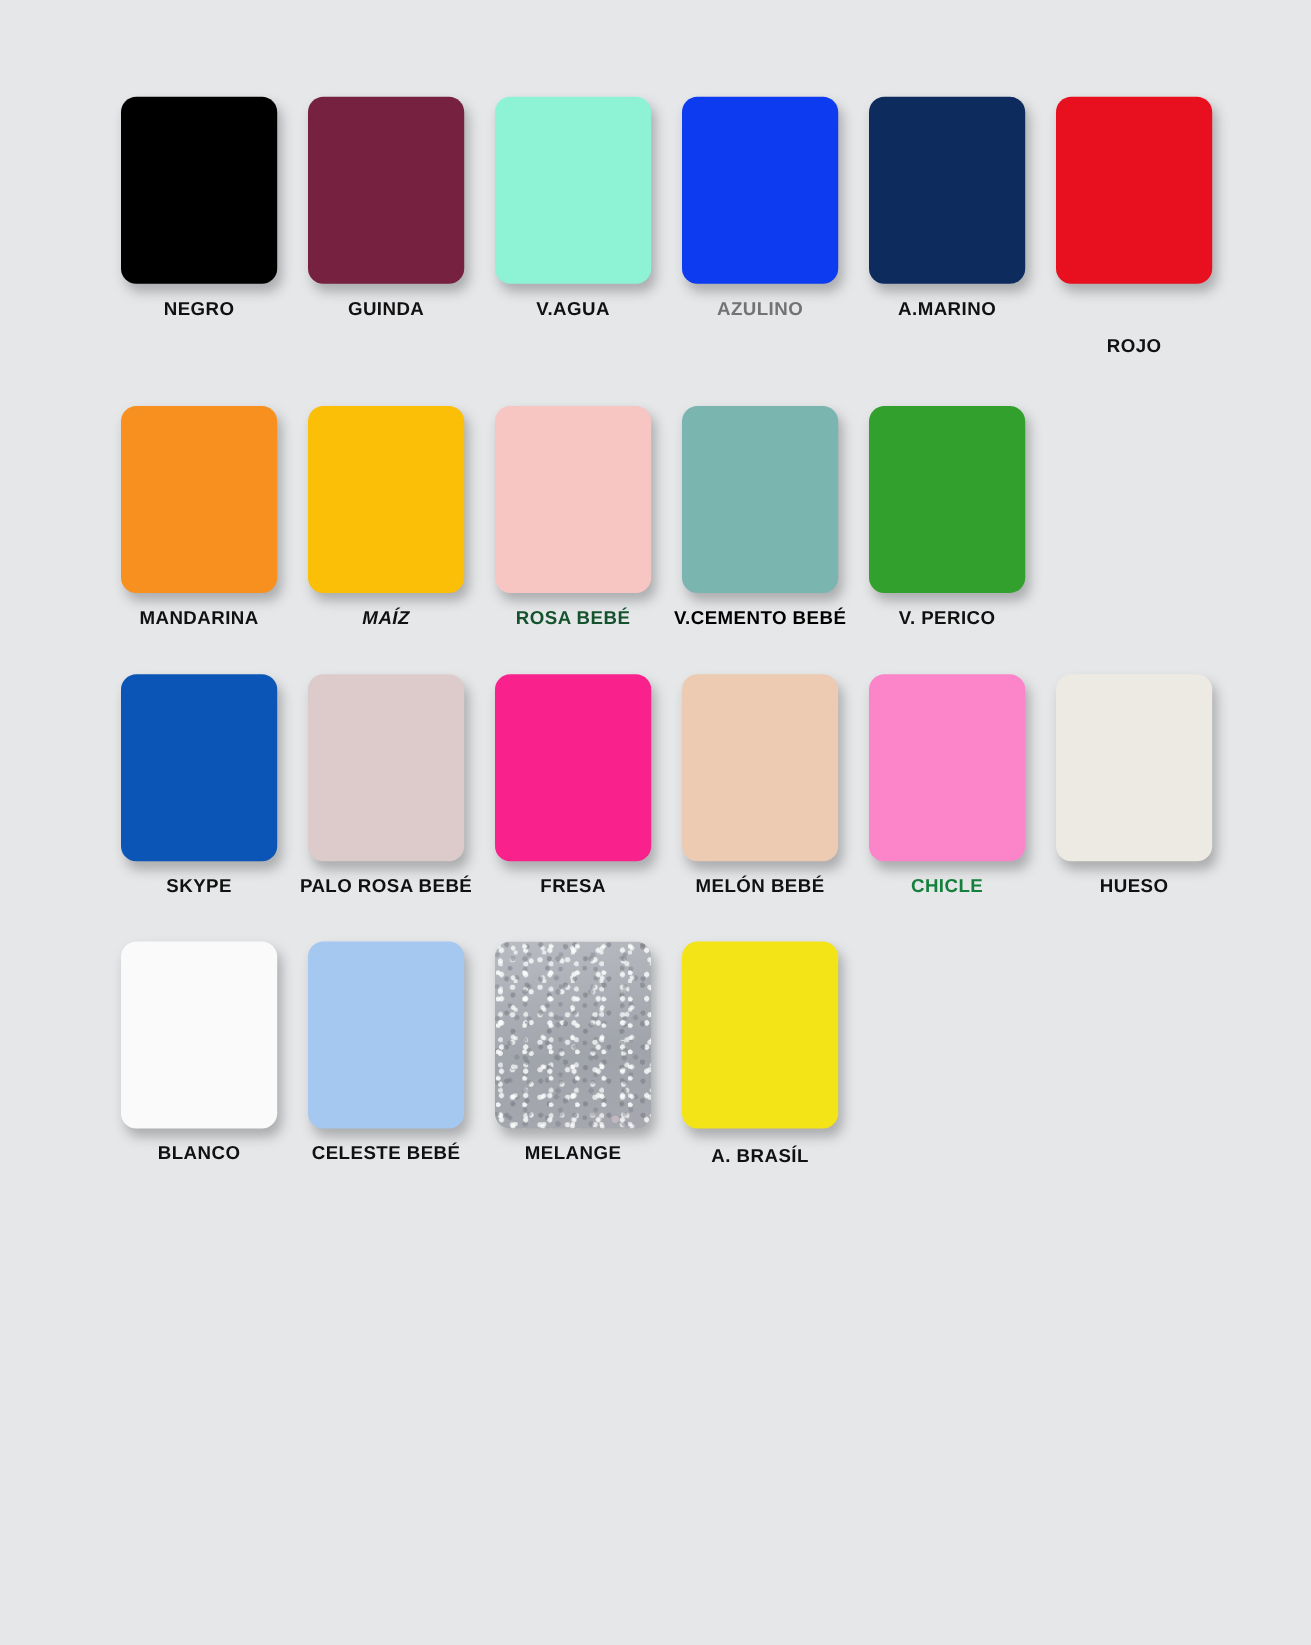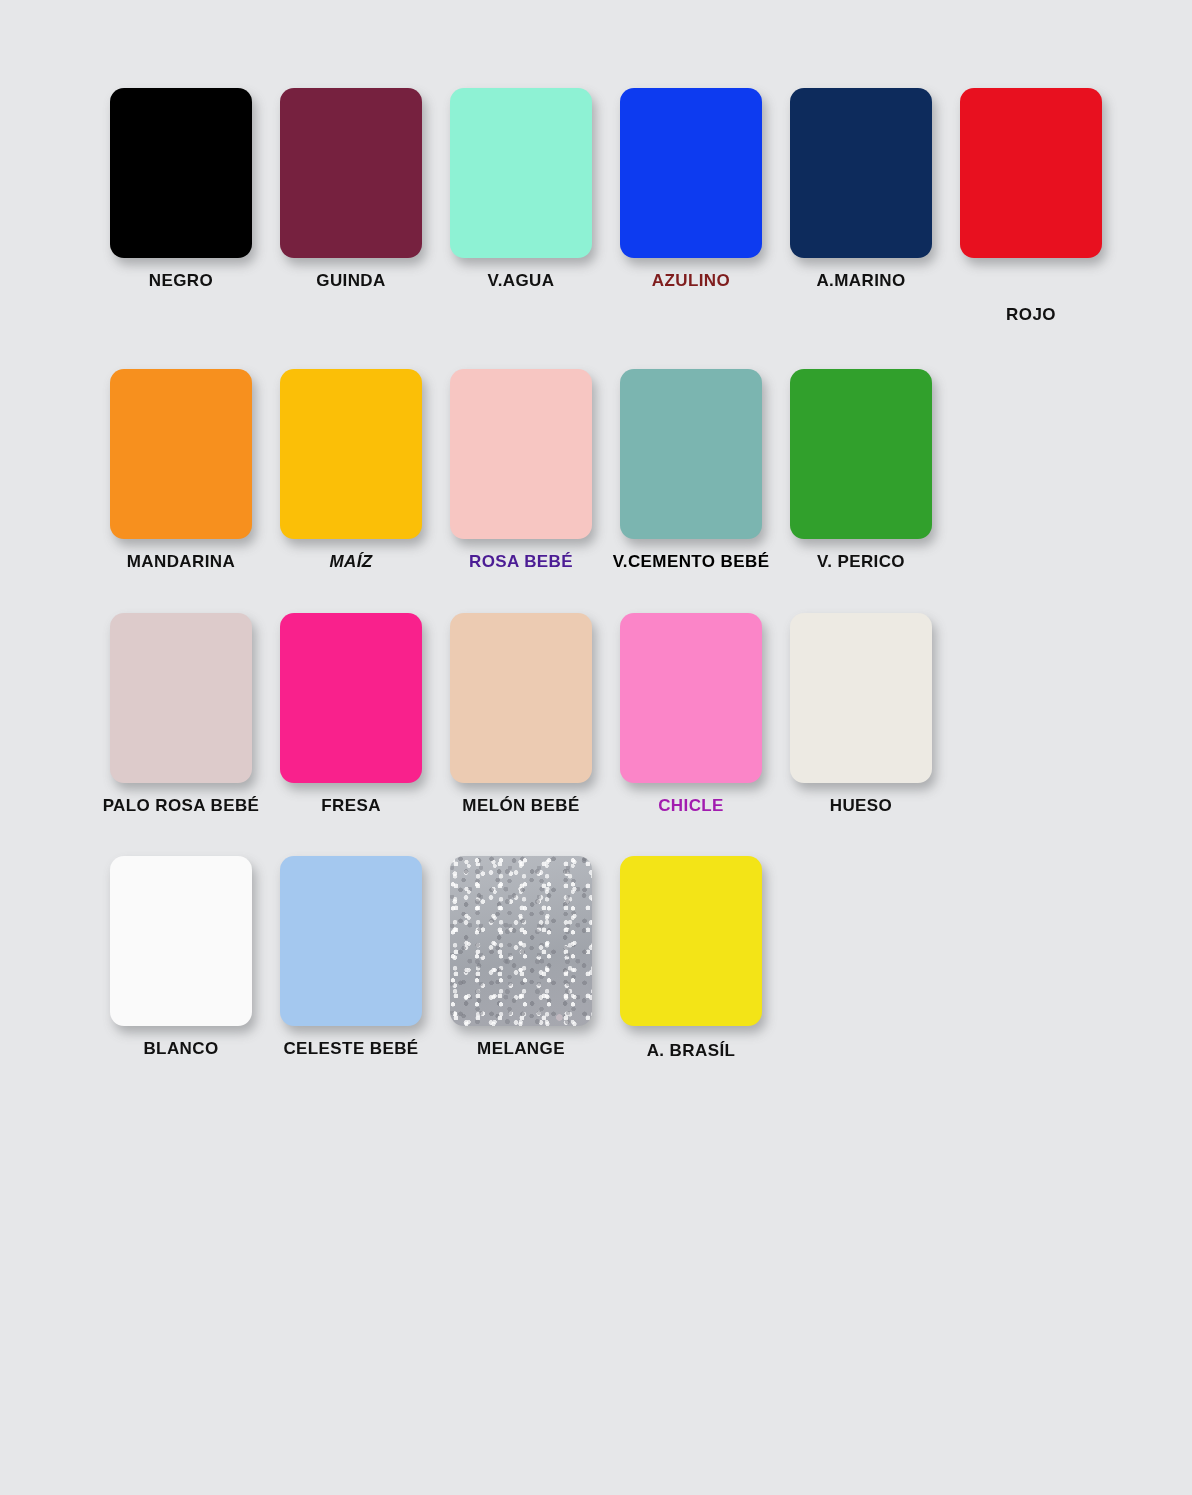--- a/index.html
+++ b/index.html
@@ -99,21 +99,21 @@
       <div class="swatch-cell">
         <div class="swatch-chip" title="GUINDA" style="background-color: rgb(118, 33, 63);"></div>
         <div class="swatch-label" style="color: rgb(17, 17, 17);">GUINDA</div>
       </div>
       <div class="swatch-cell">
         <div class="swatch-chip" title="V.AGUA" style="background-color: rgb(142, 242, 212);"></div>
         <div class="swatch-label" style="color: rgb(17, 17, 17);">V.AGUA</div>
       </div>
       <div class="swatch-cell">
         <div class="swatch-chip" title="AZULINO" style="background-color: rgb(13, 59, 240);"></div>
-        <div class="swatch-label" style="color: #7f1d1d; text-align: center;">AZULINO</div>
+        <div class="swatch-label" style="color: #737373; text-align: center;">AZULINO</div>
       </div>
       <div class="swatch-cell">
         <div class="swatch-chip" title="A.MARINO" style="background-color: rgb(13, 43, 92);"></div>
         <div class="swatch-label" style="color: rgb(17, 17, 17);">A.MARINO</div>
       </div>
       <div class="swatch-cell">
         <div class="swatch-chip" title="ROJO" style="background-color: rgb(232, 16, 31);"></div>
         <div class="swatch-label" style="color: rgb(17, 17, 17); margin-top: 48px;">ROJO</div>
       </div>
     </div>
@@ -121,47 +121,51 @@
       <div class="swatch-cell">
         <div class="swatch-chip" title="MANDARINA" style="background-color: rgb(247, 144, 30);"></div>
         <div class="swatch-label" style="color: rgb(17, 17, 17);">MANDARINA</div>
       </div>
       <div class="swatch-cell">
         <div class="swatch-chip" title="MAÍZ" style="background-color: rgb(251, 191, 7);"></div>
         <div class="swatch-label" style="color: rgb(17, 17, 17); font-style: italic;">MAÍZ</div>
       </div>
       <div class="swatch-cell">
         <div class="swatch-chip" title="ROSA BEBÉ" style="background-color: rgb(247, 198, 194);"></div>
-        <div class="swatch-label" style="color: #4c1d95;">ROSA BEBÉ</div>
+        <div class="swatch-label" style="color: #14532d;">ROSA BEBÉ</div>
       </div>
       <div class="swatch-cell">
         <div class="swatch-chip" title="V.CEMENTO BEBÉ" style="background-color: rgb(123, 181, 176);"></div>
         <div class="swatch-label" style="color: #000000;">V.CEMENTO BEBÉ</div>
       </div>
       <div class="swatch-cell">
         <div class="swatch-chip" title="V. PERICO" style="background-color: rgb(49, 160, 44);"></div>
         <div class="swatch-label" style="color: rgb(17, 17, 17);">V. PERICO</div>
       </div>
     </div>
     <div class="swatch-row" data-row="2">
+      <div class="swatch-cell">
+        <div class="swatch-chip" title="SKYPE" style="background-color: rgb(10, 85, 181);"></div>
+        <div class="swatch-label" style="color: rgb(17, 17, 17);">SKYPE</div>
+      </div>
       <div class="swatch-cell">
         <div class="swatch-chip" title="PALO ROSA BEBÉ" style="background-color: rgb(221, 203, 203);"></div>
         <div class="swatch-label" style="color: rgb(17, 17, 17);">PALO ROSA BEBÉ</div>
       </div>
       <div class="swatch-cell">
         <div class="swatch-chip" title="FRESA" style="background-color: rgb(249, 33, 140);"></div>
         <div class="swatch-label" style="color: rgb(17, 17, 17);">FRESA</div>
       </div>
       <div class="swatch-cell">
         <div class="swatch-chip" title="MELÓN BEBÉ" style="background-color: rgb(236, 203, 178);"></div>
         <div class="swatch-label" style="color: rgb(17, 17, 17);">MELÓN BEBÉ</div>
       </div>
       <div class="swatch-cell">
         <div class="swatch-chip" title="CHICLE" style="background-color: rgb(251, 133, 200);"></div>
-        <div class="swatch-label" style="color: #a21caf;">CHICLE</div>
+        <div class="swatch-label" style="color: #15803d;">CHICLE</div>
       </div>
       <div class="swatch-cell">
         <div class="swatch-chip" title="HUESO" style="background-color: rgb(237, 234, 227);"></div>
         <div class="swatch-label" style="color: rgb(17, 17, 17);">HUESO</div>
       </div>
     </div>
     <div class="swatch-row" data-row="3">
       <div class="swatch-cell">
         <div class="swatch-chip" title="BLANCO" style="background-color: rgb(250, 250, 250);"></div>
         <div class="swatch-label" style="color: rgb(17, 17, 17);">BLANCO</div>

